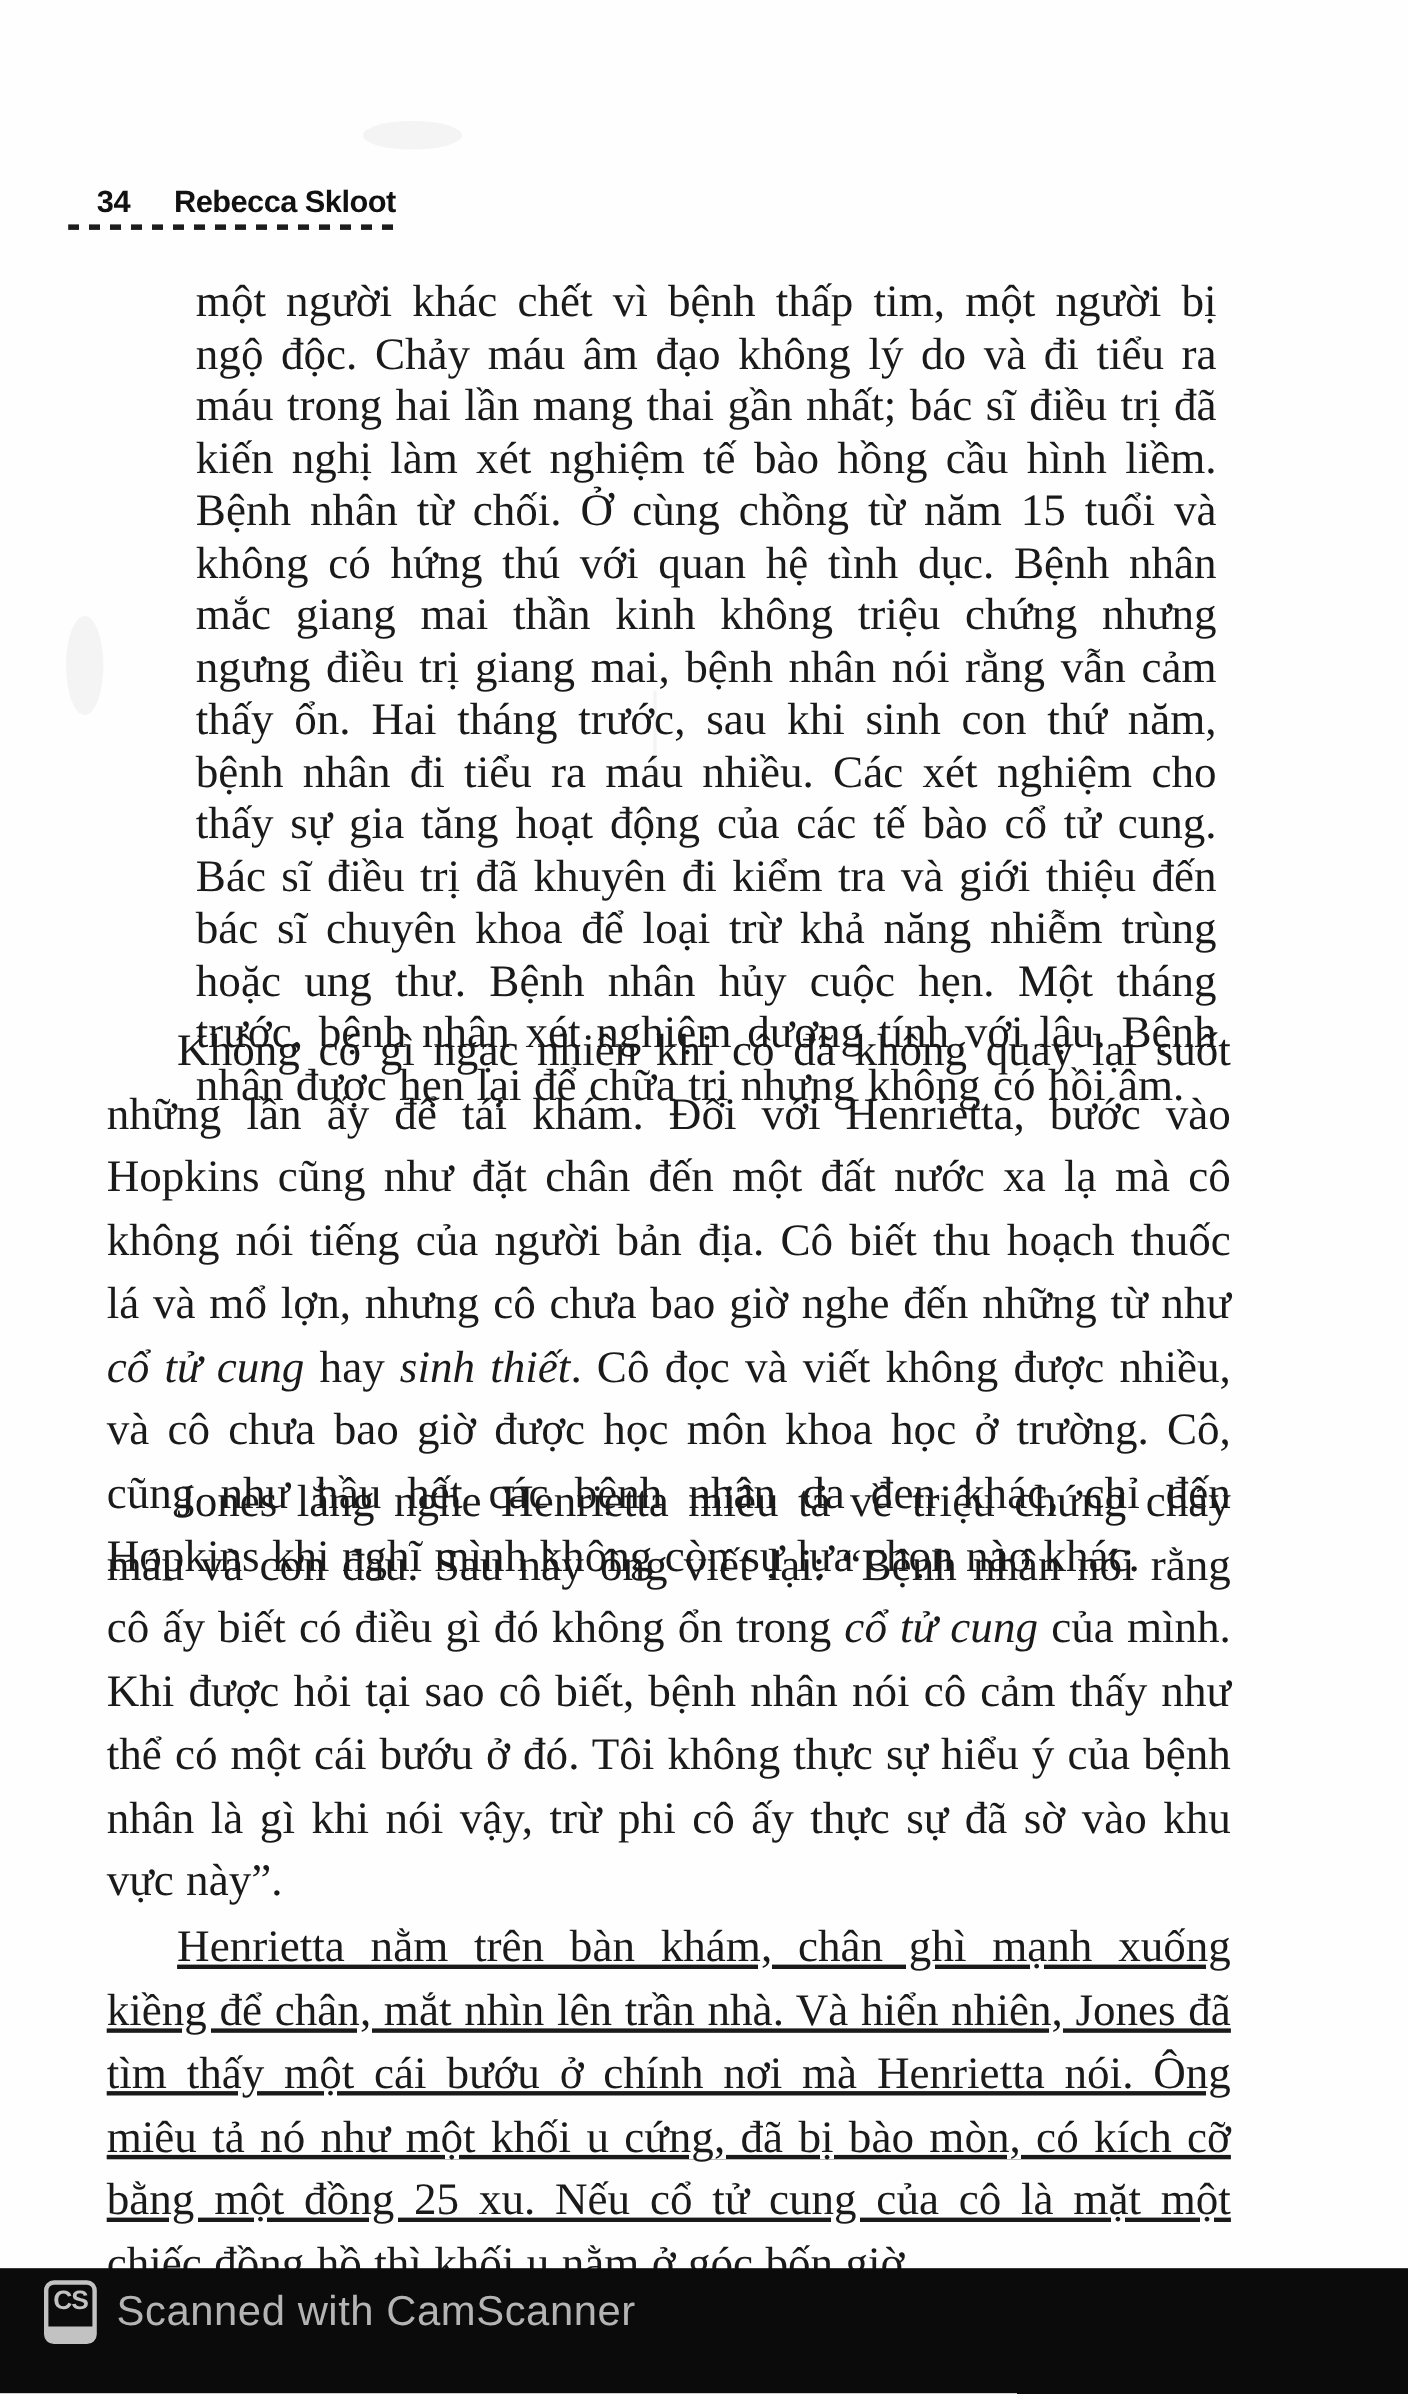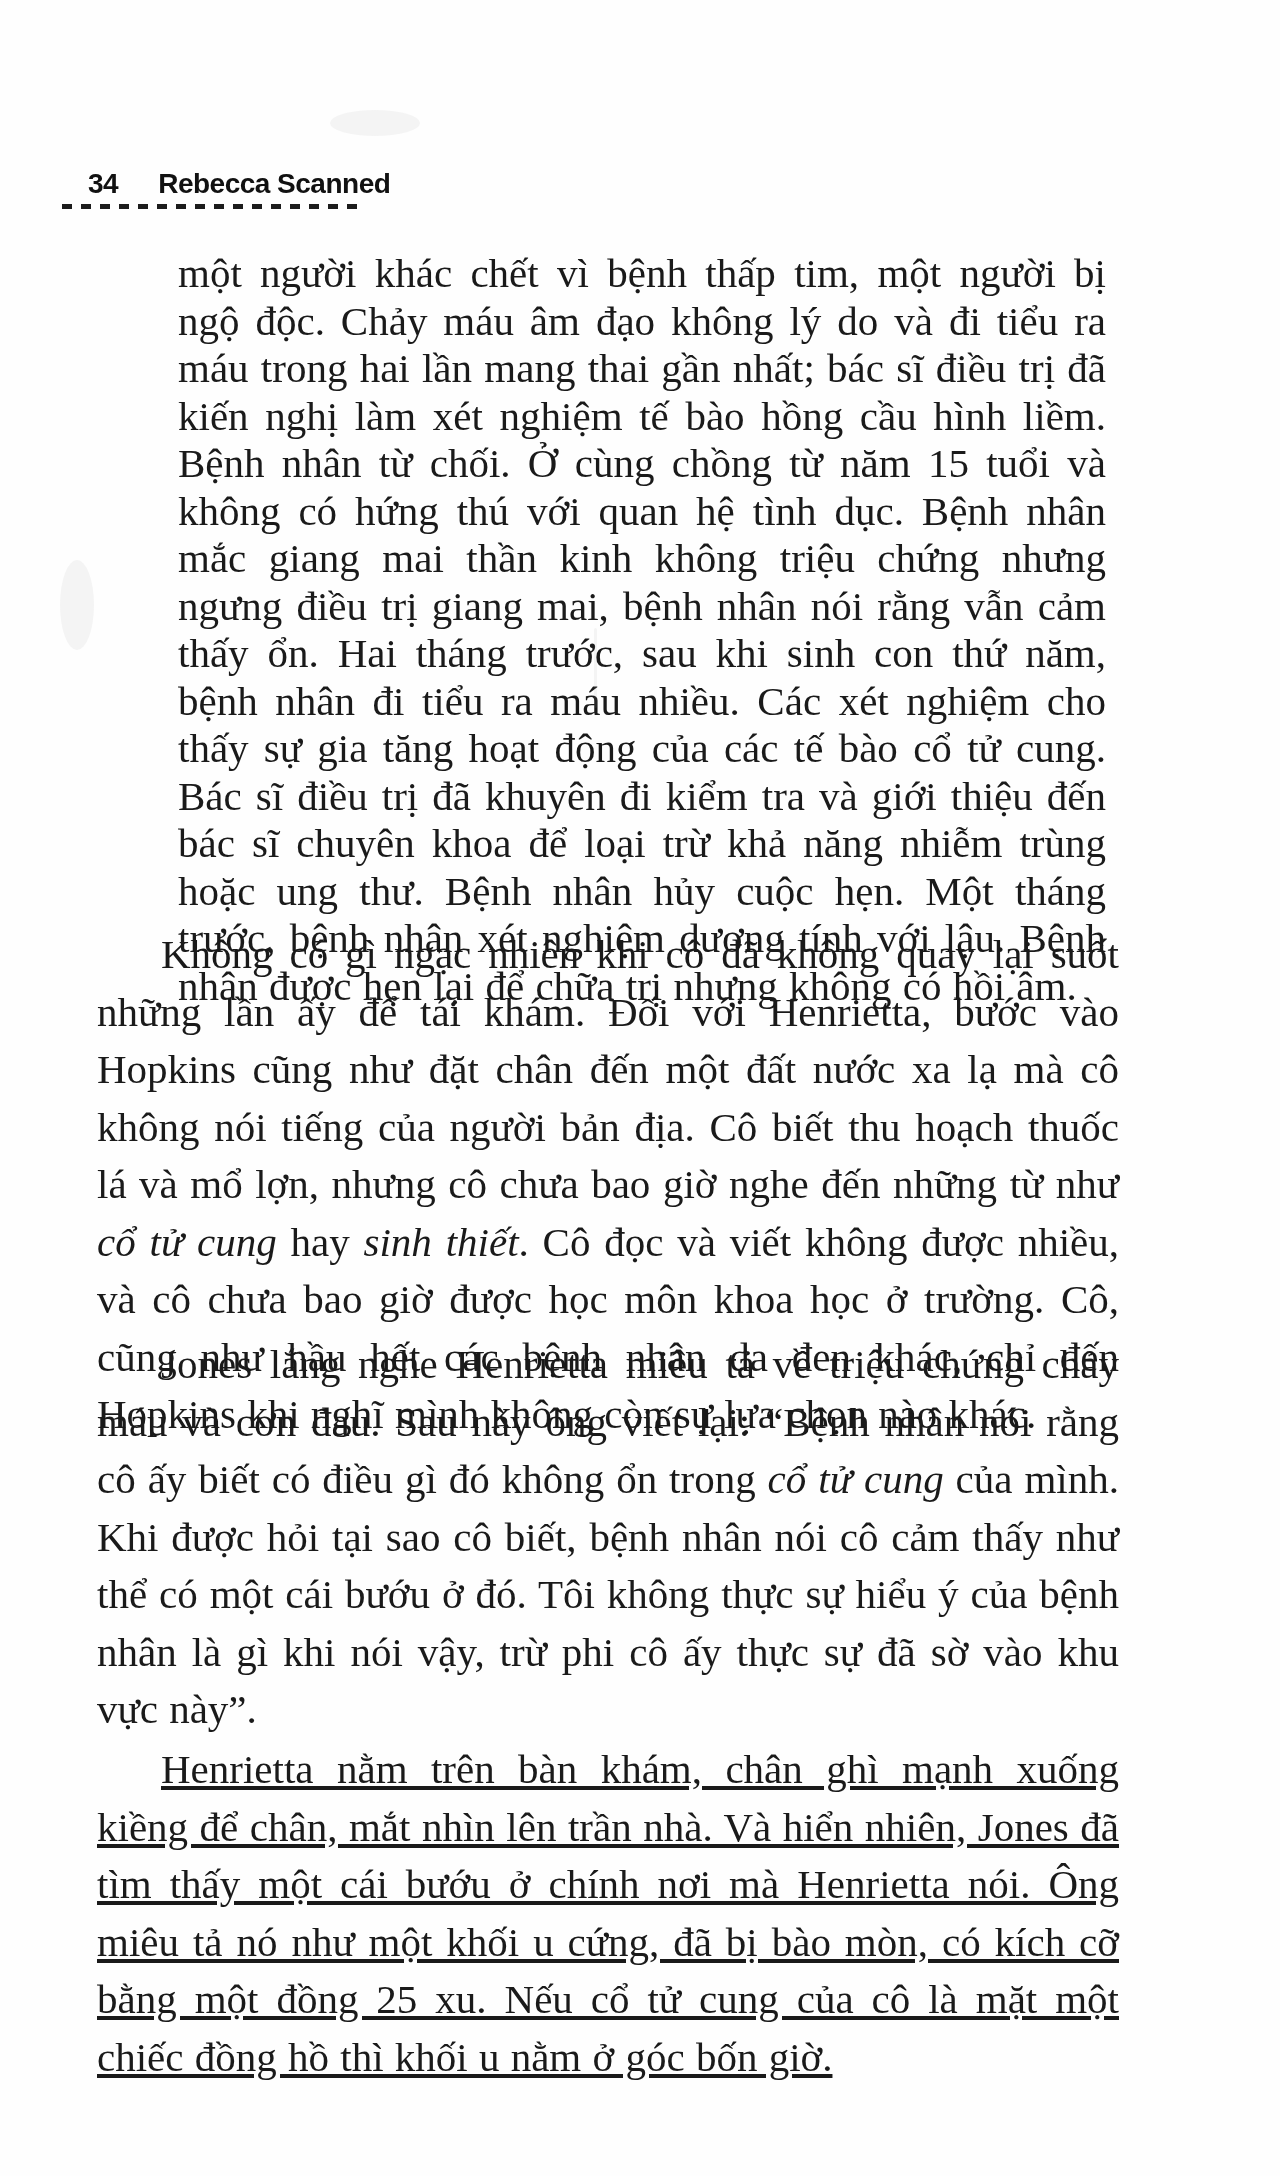--- a/index.html
+++ b/index.html
@@ -75,30 +75,39 @@
     font-size:38px;color:#b4b4b4;letter-spacing:0.5px;
   }
 </style>
 </head>
 <body>
 
 <div class="page">
 
   <div class="header">
     <span>34</span>
-    <span>Rebecca Scanned</span>
+    <span>Rebecca Skloot</span>
   </div>
   <div class="dashed-rule"></div>
 
   <div class="para quote"><span>một người khác chết vì bệnh thấp tim, một người bị ngộ độc. Chảy máu âm đạo không lý do và đi tiểu ra máu trong hai lần mang thai gần nhất; bác sĩ điều trị đã kiến nghị làm xét nghiệm tế bào hồng cầu hình liềm. Bệnh nhân từ chối. Ở cùng chồng từ năm 15 tuổi và không có hứng thú với quan hệ tình dục. Bệnh nhân mắc giang mai thần kinh không triệu chứng nhưng ngưng điều trị giang mai, bệnh nhân nói rằng vẫn cảm thấy ổn. Hai tháng trước, sau khi sinh con thứ năm, bệnh nhân đi tiểu ra máu nhiều. Các xét nghiệm cho thấy sự gia tăng hoạt động của các tế bào cổ tử cung. Bác sĩ điều trị đã khuyên đi kiểm tra và giới thiệu đến bác sĩ chuyên khoa để loại trừ khả năng nhiễm trùng hoặc ung thư. Bệnh nhân hủy cuộc hẹn. Một tháng trước, bệnh nhân xét nghiệm dương tính với lậu. Bệnh nhân được hẹn lại để chữa trị nhưng không có hồi âm.</span></div>
 
   <div class="para body1"><span>Không có gì ngạc nhiên khi cô đã không quay lại suốt những lần ấy để tái khám. Đối với Henrietta, bước vào Hopkins cũng như đặt chân đến một đất nước xa lạ mà cô không nói tiếng của người bản địa. Cô biết thu hoạch thuốc lá và mổ lợn, nhưng cô chưa bao giờ nghe đến những từ như </span><i>cổ tử cung</i><span> hay </span><i>sinh thiết</i><span>. Cô đọc và viết không được nhiều, và cô chưa bao giờ được học môn khoa học ở trường. Cô, cũng như hầu hết các bệnh nhân da đen khác, chỉ đến Hopkins khi nghĩ mình không còn sự lựa chọn nào khác.</span></div>
 
   <div class="para body2"><span>Jones lắng nghe Henrietta miêu tả về triệu chứng chảy máu và cơn đau. Sau này ông viết lại: “Bệnh nhân nói rằng cô ấy biết có điều gì đó không ổn trong </span><i>cổ tử cung</i><span> của mình. Khi được hỏi tại sao cô biết, bệnh nhân nói cô cảm thấy như thể có một cái bướu ở đó. Tôi không thực sự hiểu ý của bệnh nhân là gì khi nói vậy, trừ phi cô ấy thực sự đã sờ vào khu vực này”.</span></div>
 
   <div class="para body3"><span>Henrietta nằm trên bàn khám, chân ghì mạnh xuống kiềng để chân, mắt nhìn lên trần nhà. Và hiển nhiên, Jones đã tìm thấy một cái bướu ở chính nơi mà Henrietta nói. Ông miêu tả nó như một khối u cứng, đã bị bào mòn, có kích cỡ bằng một đồng 25 xu. Nếu cổ tử cung của cô là mặt một chiếc đồng hồ thì khối u nằm ở góc bốn giờ.</span></div>
 
   <div class="artifact" style="left:330px;top:110px;width:90px;height:26px;"></div>
   <div class="artifact streak" style="left:594px;top:628px;width:3px;height:80px;"></div>
   <div class="artifact" style="left:60px;top:560px;width:34px;height:90px;"></div>
 
+  <div class="footer">
+    <div class="footer-inner">
+      <div class="cs-badge">
+        <span class="cs-letters">CS</span>
+        <span class="cs-strip"></span>
+      </div>
+      <span class="footer-text">Scanned with CamScanner</span>
+    </div>
+  </div>
 
 </div>
 
 </body></html>

